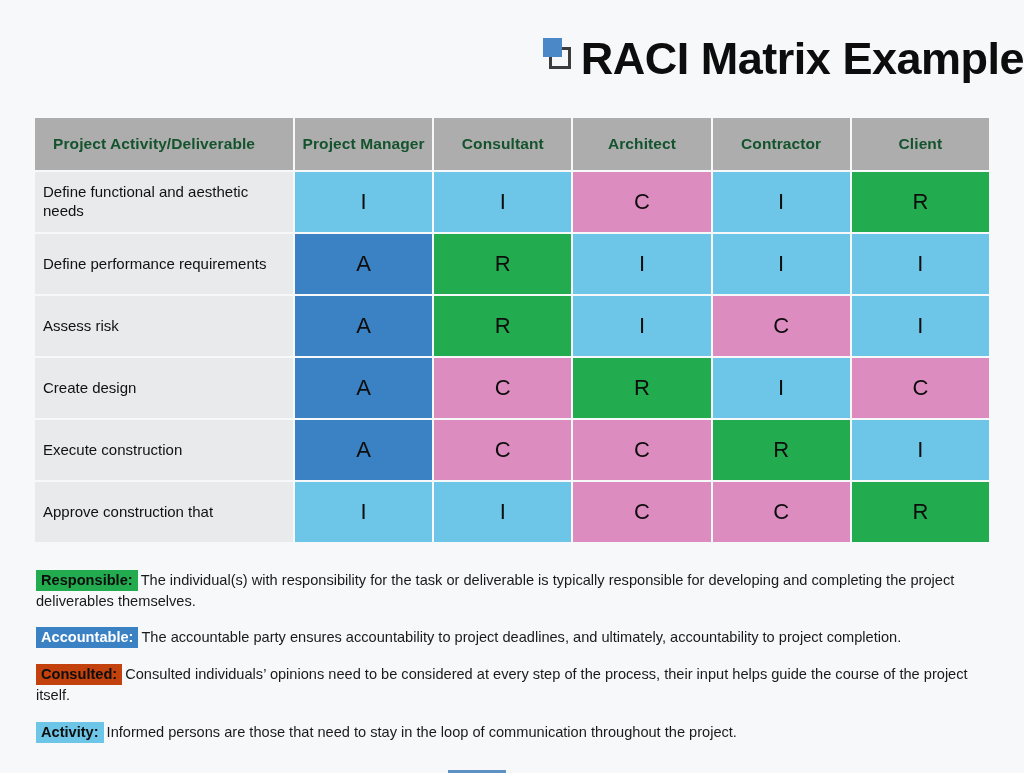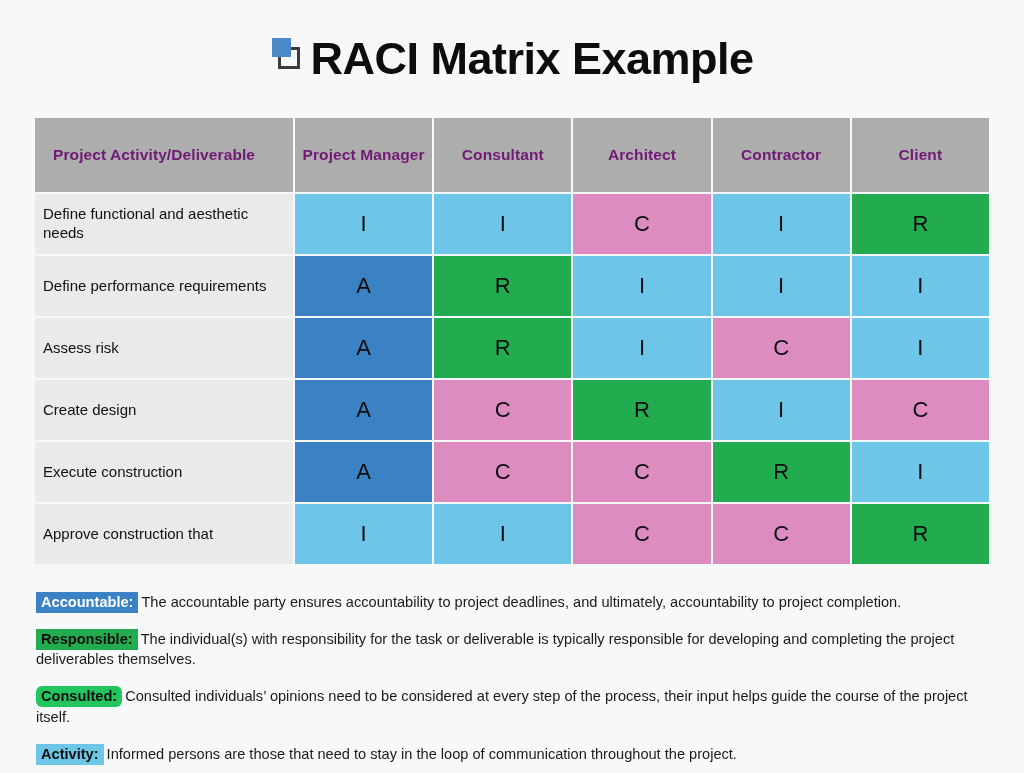--- a/index.html
+++ b/index.html
@@ -12,21 +12,21 @@
     background: #f7f8fa;
     font-family: "Liberation Sans", sans-serif;
     color: #111111;
     overflow: hidden;
   }
 
   
   .title-row {
     display: flex;
     align-items: center;
-    justify-content: center;
+    justify-content: flex-end;
     height: 100px;
     padding-top: 16px;
     box-sizing: border-box;
   }
   .title-logo {
     position: relative;
     width: 34px;
     height: 40px;
     margin-right: 6px;
     align-self: flex-start;
@@ -67,27 +67,27 @@
     width: 100%;
     border-collapse: separate;
     border-spacing: 2px;
     background: #f7f8fa;
     table-layout: fixed;
   }
   table.raci col.activity-col { width: 258px; }
 
   table.raci th {
     background: #adadad;
-    color: #701a75;
+    color: #14532d;
     font-size: 15.5px;
     font-weight: bold;
     height: 52px;
     text-align: center;
     letter-spacing: 0.1px;
-    padding: 11px 6px;
+    padding: 0 6px;
   }
   table.raci th.activity-head {
     text-align: left;
     padding-left: 18px;
   }
   table.raci td.activity {
     background: #e8eaec;
     color: #111111;
     font-size: 15px;
     text-align: left;
@@ -120,21 +120,21 @@
   }
   .legend-item:last-child { margin-bottom: 0; }
   .legend-badge {
     font-weight: bold;
     padding: 2px 5px 3px 5px;
     margin-right: 3px;
     white-space: nowrap;
   }
   .legend-badge.r { background: #22ac4f; color: #0d0d0d; }
   .legend-badge.a { background: #3b82c4; color: #ffffff; }
-  .legend-badge.c { background: #22c55e; color: #0d0d0d; border-radius: 6px; }
+  .legend-badge.c { background: #c2410c; color: #0d0d0d; }
   .legend-badge.i { background: #6dc6e8; color: #0d0d0d; }
 
   
   .footer {
     display: flex;
     justify-content: center;
     margin-top: 28px;
   }
   .footer-logo {
     position: relative;
@@ -231,22 +231,22 @@
         <td class="role i">I</td>
         <td class="role c">C</td>
         <td class="role c">C</td>
         <td class="role r">R</td>
       </tr>
     </tbody>
   </table>
 </div>
 
 <div class="legend">
+  <div class="legend-item"><span class="legend-badge r">Responsible:</span><span>The individual(s) with responsibility for the task or deliverable is typically responsible for developing and completing the project deliverables themselves.</span></div>
   <div class="legend-item"><span class="legend-badge a">Accountable:</span><span>The accountable party ensures accountability to project deadlines, and ultimately, accountability to project completion.</span></div>
-  <div class="legend-item"><span class="legend-badge r">Responsible:</span><span>The individual(s) with responsibility for the task or deliverable is typically responsible for developing and completing the project deliverables themselves.</span></div>
   <div class="legend-item"><span class="legend-badge c">Consulted:</span><span>Consulted individuals’ opinions need to be considered at every step of the process, their input helps guide the course of the project itself.</span></div>
   <div class="legend-item"><span class="legend-badge i">Activity:</span><span>Informed persons are those that need to stay in the loop of communication throughout the project.</span></div>
 </div>
 
 <div class="footer">
   <div class="footer-logo">
 
     <div class="project">project</div>
 
   </div>

